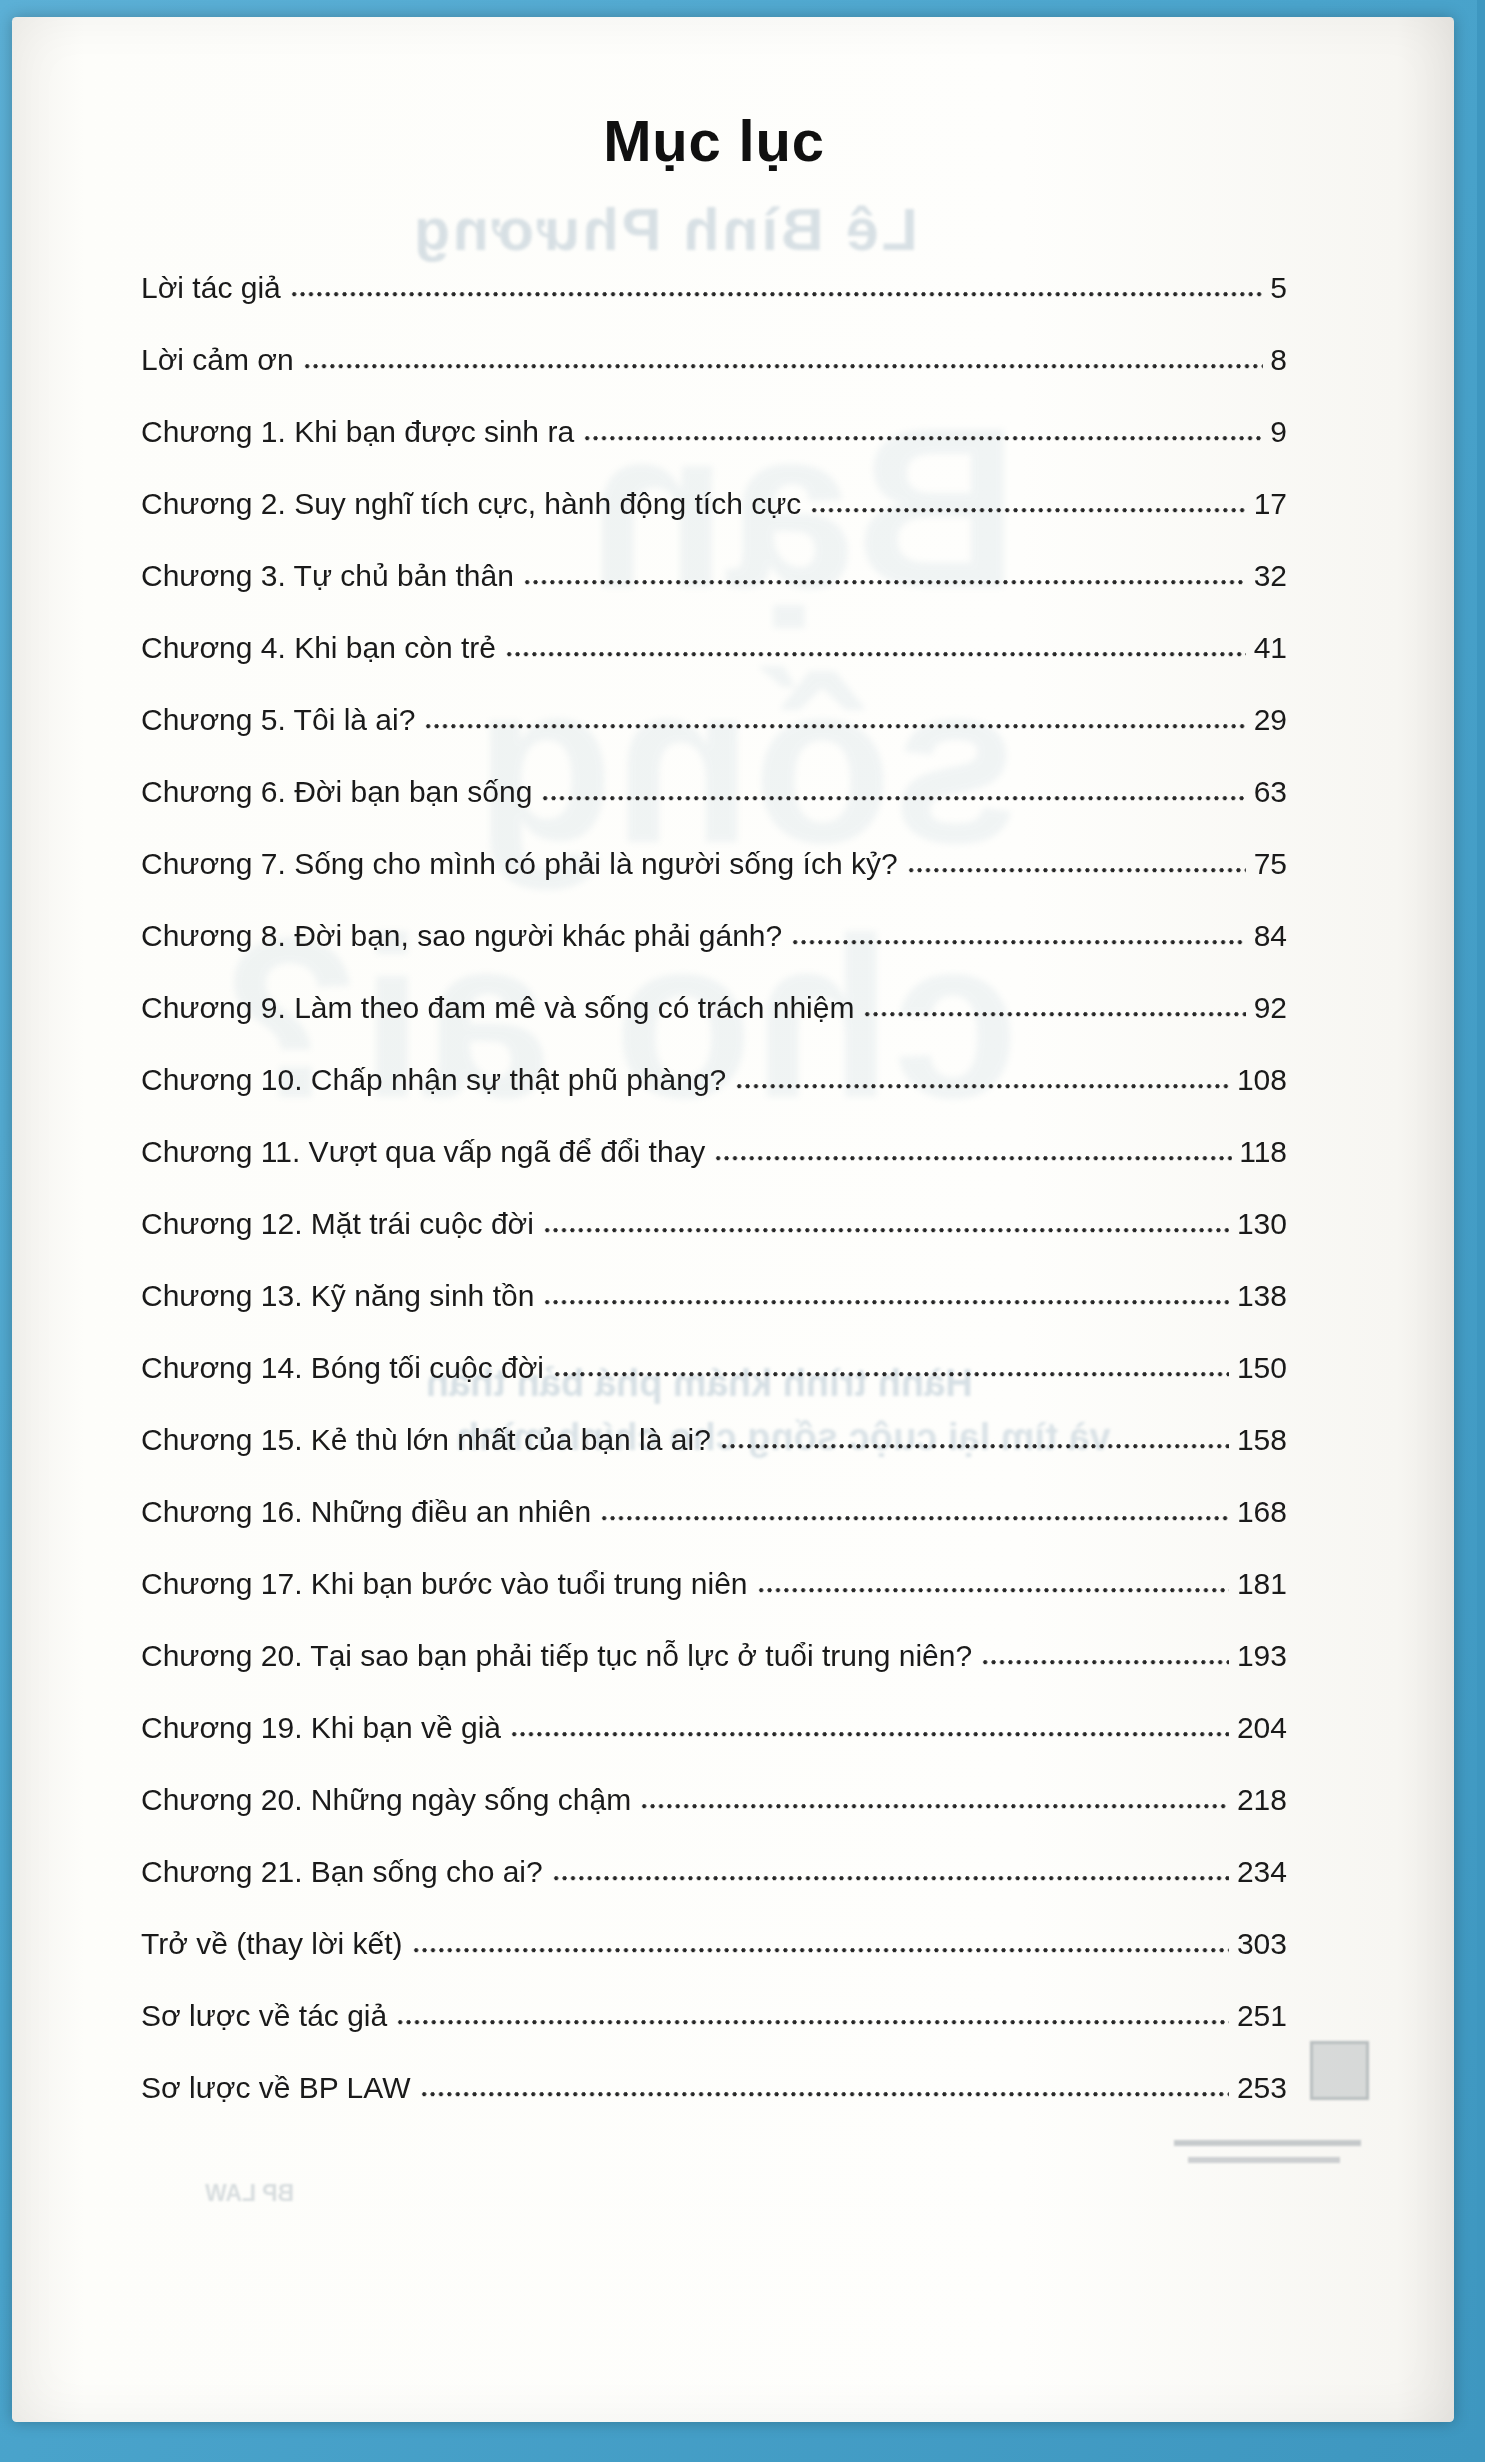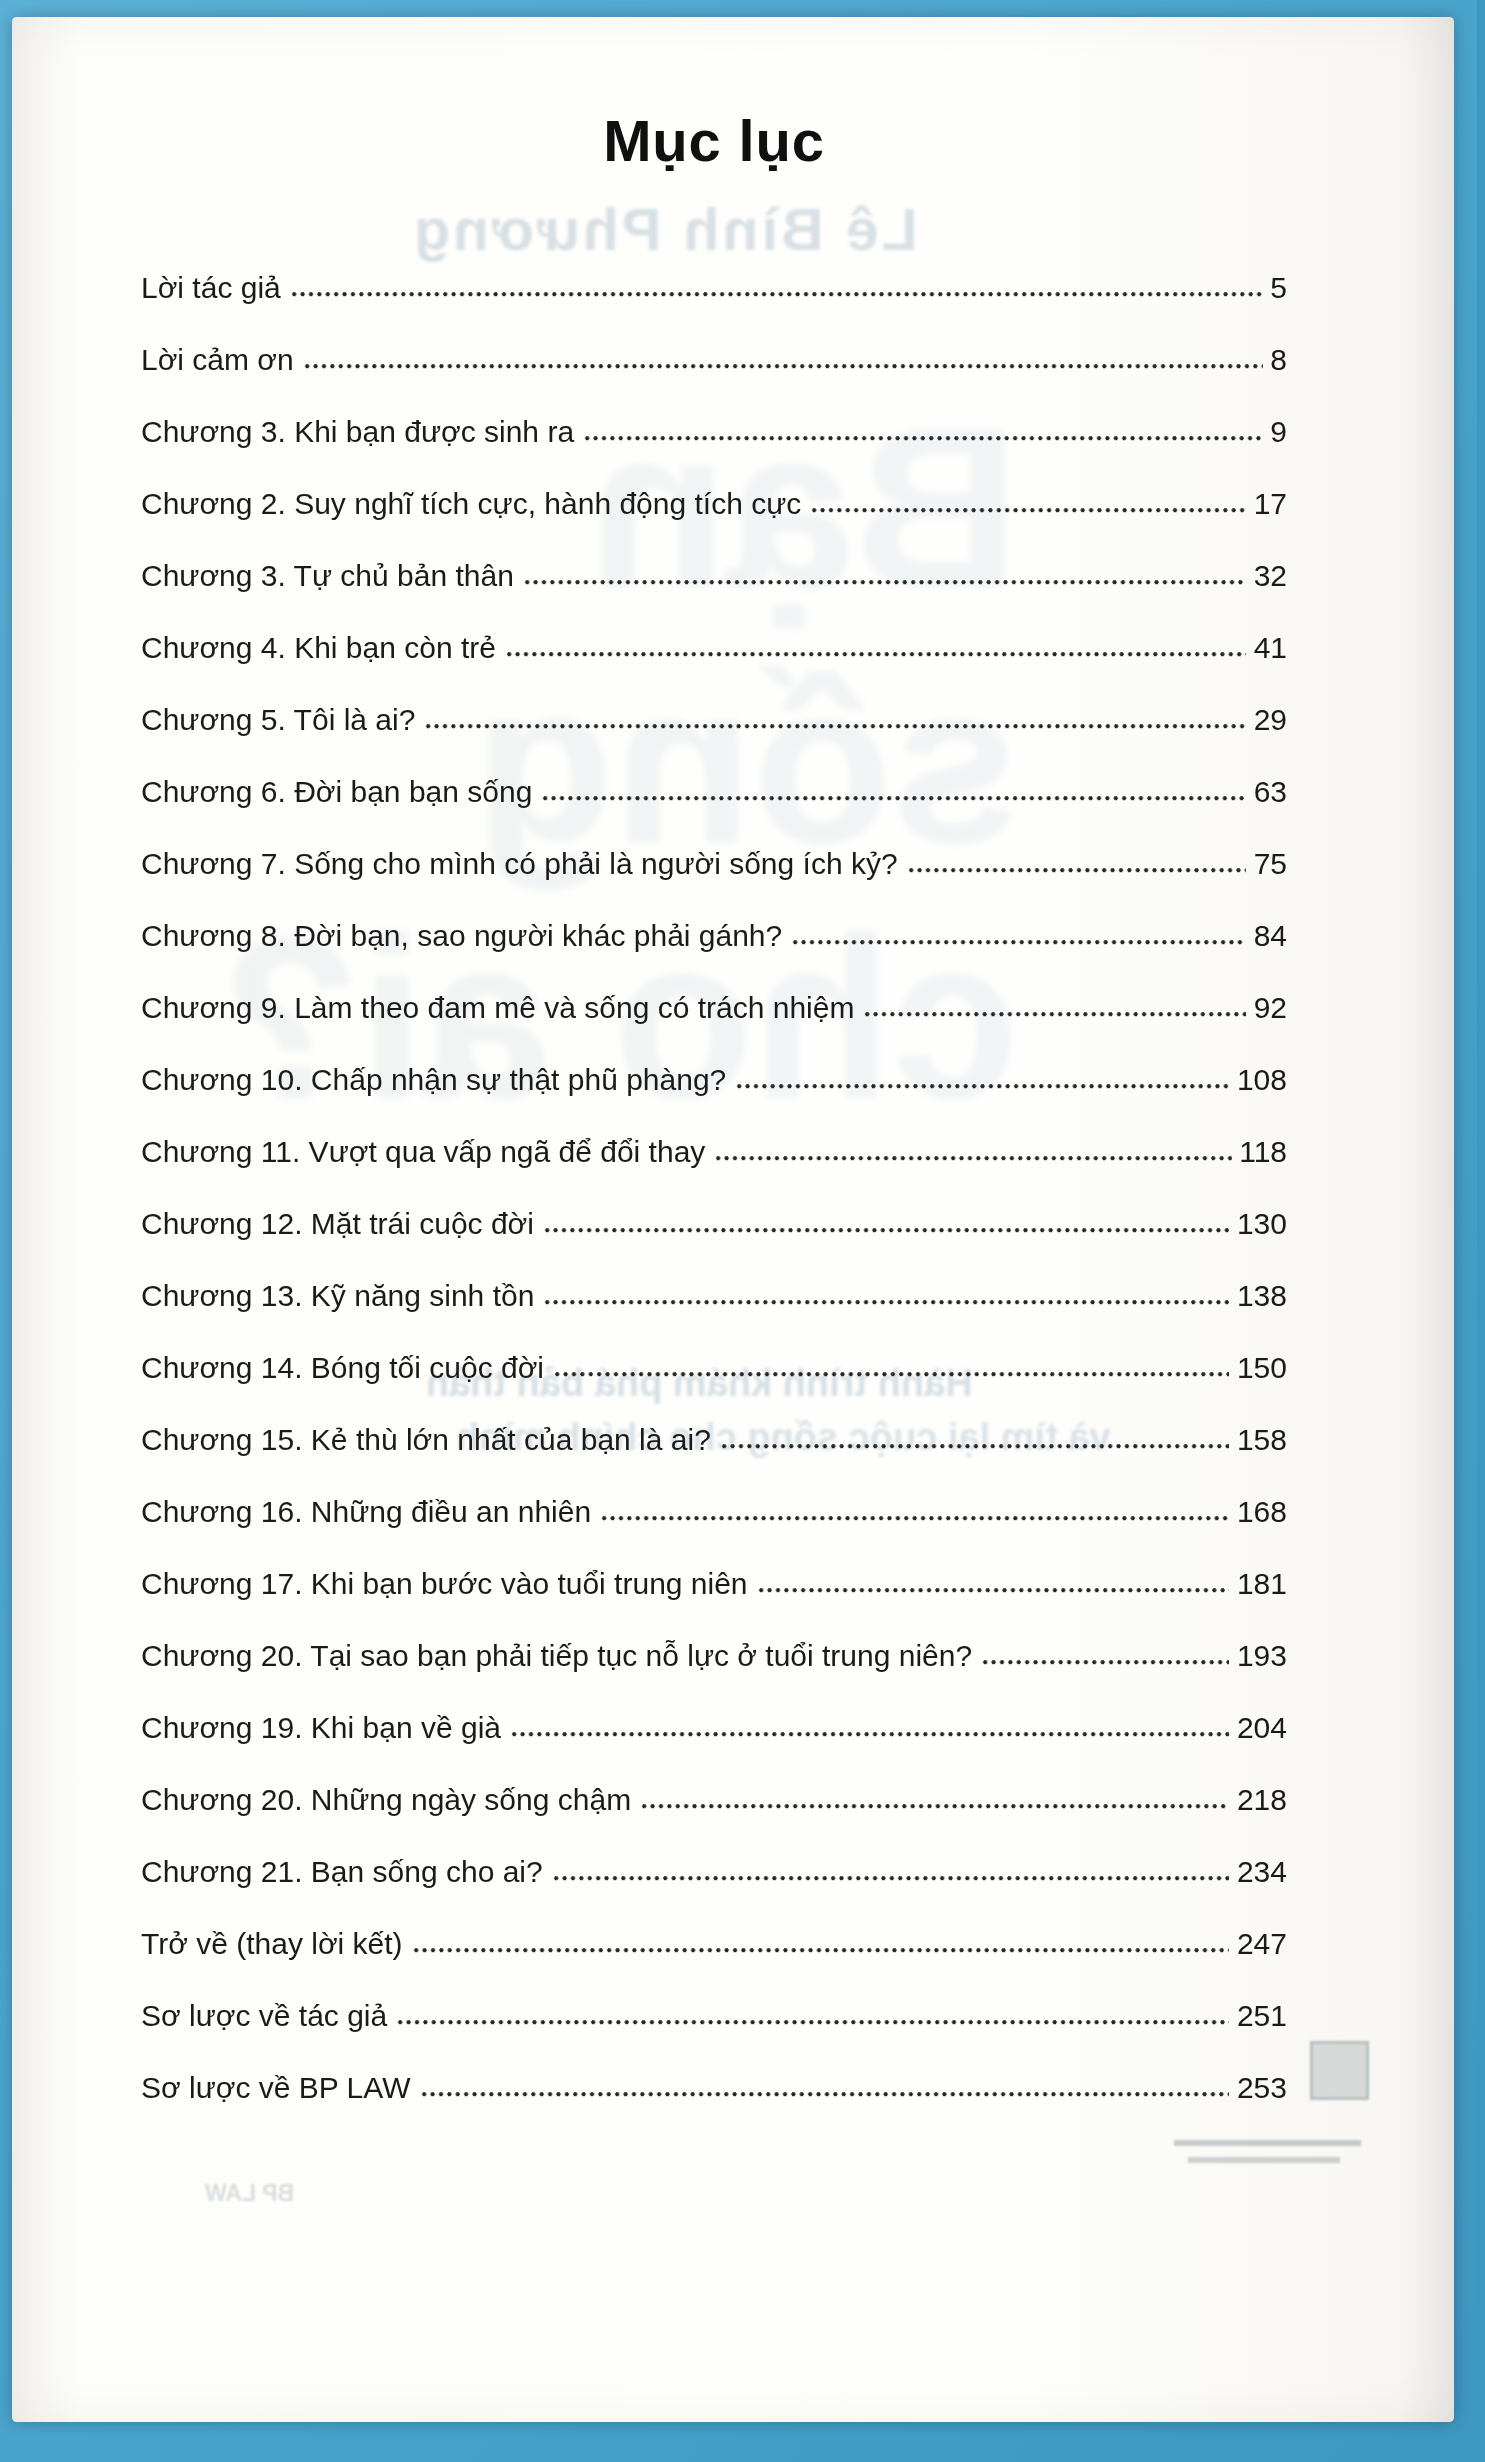--- a/index.html
+++ b/index.html
@@ -140,21 +140,21 @@
     <span class="pagenum">5</span>
   </div>
 
   <div class="row">
     <span class="label">Lời cảm ơn</span>
     <span class="leader"></span>
     <span class="pagenum">8</span>
   </div>
 
   <div class="row">
-    <span class="label">Chương 3. Khi bạn được sinh ra</span>
+    <span class="label">Chương 1. Khi bạn được sinh ra</span>
     <span class="leader"></span>
     <span class="pagenum">9</span>
   </div>
 
   <div class="row">
     <span class="label">Chương 2. Suy nghĩ tích cực, hành động tích cực</span>
     <span class="leader"></span>
     <span class="pagenum">17</span>
   </div>
 
@@ -268,21 +268,21 @@
 
   <div class="row">
     <span class="label">Chương 21. Bạn sống cho ai?</span>
     <span class="leader"></span>
     <span class="pagenum">234</span>
   </div>
 
   <div class="row">
     <span class="label">Trở về (thay lời kết)</span>
     <span class="leader"></span>
-    <span class="pagenum">247</span>
+    <span class="pagenum">303</span>
   </div>
 
   <div class="row">
     <span class="label">Sơ lược về tác giả</span>
     <span class="leader"></span>
     <span class="pagenum">251</span>
   </div>
 
   <div class="row">
     <span class="label">Sơ lược về BP LAW</span>

